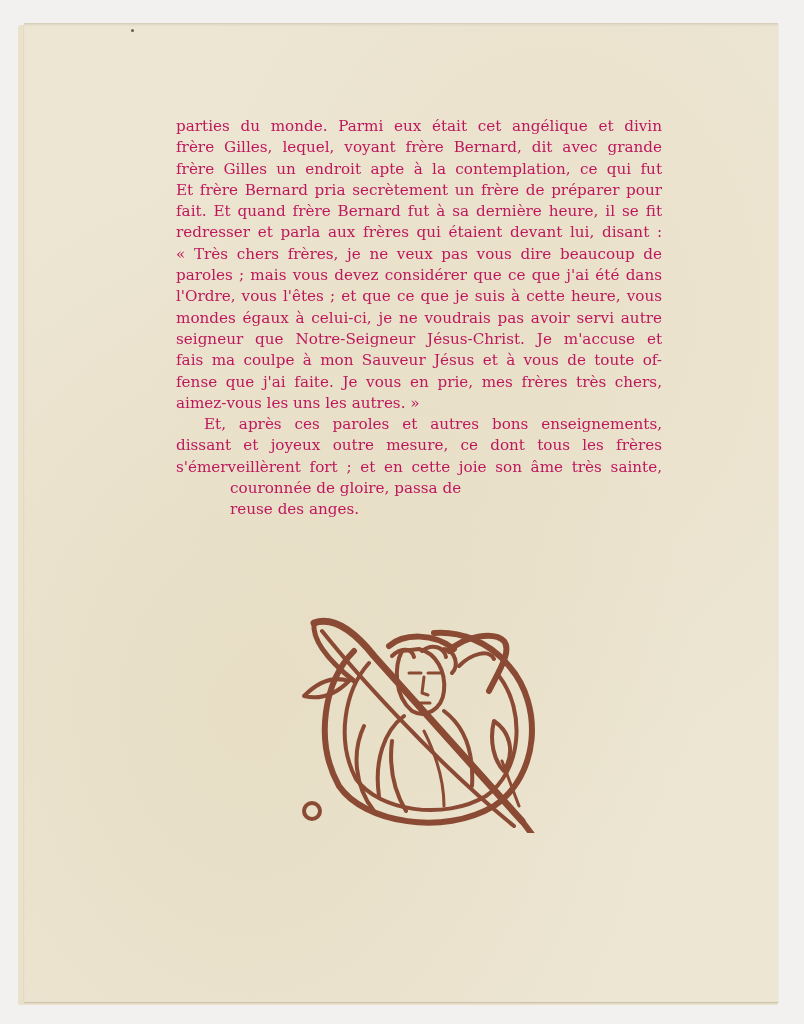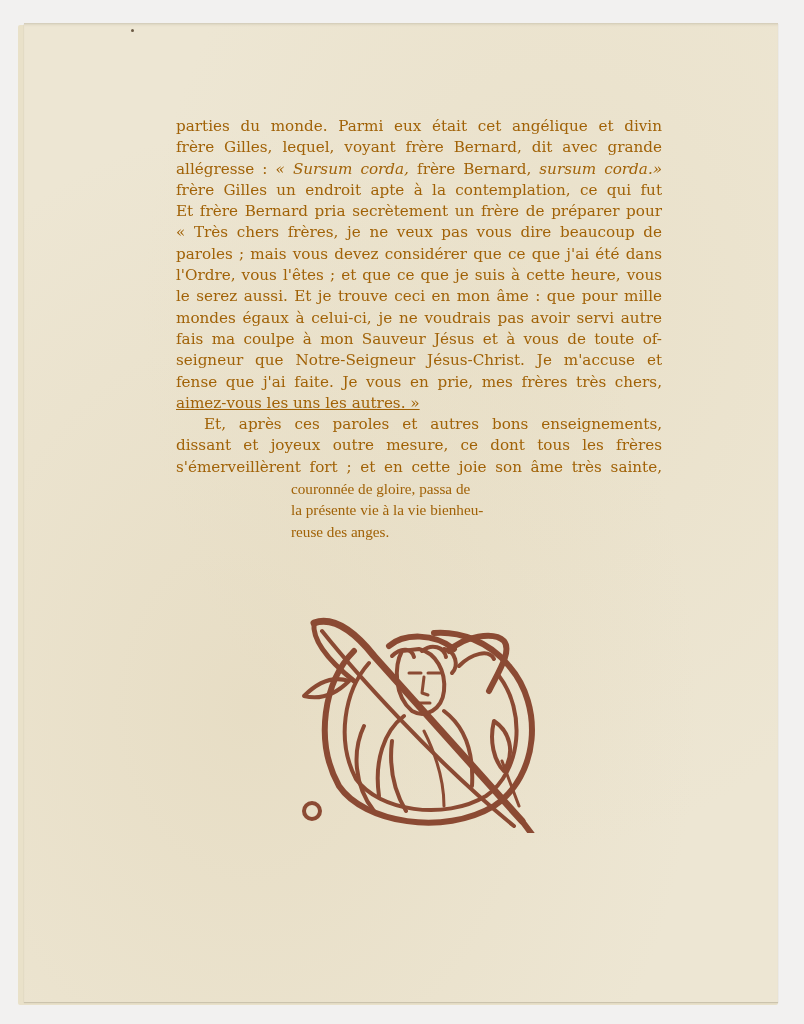--- a/index.html
+++ b/index.html
@@ -36,39 +36,38 @@
     position: absolute;
     left: 107px; top: 6px;
     width: 3px; height: 3px;
     border-radius: 50%;
     background: #6b5a45;
   }
   .text-block {
     position: absolute;
     left: 176px; top: 116px;
     width: 486px;
-    color: #a16207;
+    color: #be185d;
     font-size: 15.2px;
     line-height: 21.3px;
   }
   .line {
     display: block;
     text-align: justify;
     text-align-last: justify;
     white-space: nowrap;
     height: 21.3px;
   }
-  .line.last { text-align-last: left; text-decoration: underline; }
+  .line.last { text-align-last: left; }
   .line.indent { padding-left: 28px; }
   .line.centered-narrow {
     width: 250px;
-    margin-left: 115px;
+    margin-left: 54px;
     text-align: left;
     text-align-last: left;
-    font-family: Liberation Serif, serif;
   }
   .it { font-style: italic; }
   .vignette {
     position: absolute;
     left: 294px; top: 611px;
     width: 250px; height: 222px;
   }
   .vignette svg { width: 100%; height: 100%; display: block; }
 </style>
 </head>
@@ -77,39 +76,38 @@
 <div class="page-stack"></div>
 
 <div class="page">
   <span class="speck"></span>
 </div>
 
 <div class="text-block">
   <div>
     <span class="line">parties du monde. Parmi eux était cet angélique et divin</span>
     <span class="line">frère Gilles, lequel, voyant frère Bernard, dit avec grande</span>
-    <span class="line"><span>allégresse : </span><span class="it">« Sursum corda,</span><span> frère Bernard, </span><span class="it">sursum corda.»</span></span>
     <span class="line">frère Gilles un endroit apte à la contemplation, ce qui fut</span>
     <span class="line">Et frère Bernard pria secrètement un frère de préparer pour</span>
+    <span class="line">fait. Et quand frère Bernard fut à sa dernière heure, il se fit</span>
+    <span class="line">redresser et parla aux frères qui étaient devant lui, disant :</span>
     <span class="line">« Très chers frères, je ne veux pas vous dire beaucoup de</span>
     <span class="line">paroles ; mais vous devez considérer que ce que j'ai été dans</span>
     <span class="line">l'Ordre, vous l'êtes ; et que ce que je suis à cette heure, vous</span>
-    <span class="line">le serez aussi. Et je trouve ceci en mon âme : que pour mille</span>
     <span class="line">mondes égaux à celui-ci, je ne voudrais pas avoir servi autre</span>
+    <span class="line">seigneur que Notre-Seigneur Jésus-Christ. Je m'accuse et</span>
     <span class="line">fais ma coulpe à mon Sauveur Jésus et à vous de toute of-</span>
-    <span class="line">seigneur que Notre-Seigneur Jésus-Christ. Je m'accuse et</span>
     <span class="line">fense que j'ai faite. Je vous en prie, mes frères très chers,</span>
     <span class="line last">aimez-vous les uns les autres. »</span>
   </div>
   <div>
     <span class="line indent">Et, après ces paroles et autres bons enseignements,</span>
     <span class="line">dissant et joyeux outre mesure, ce dont tous les frères</span>
     <span class="line">s'émerveillèrent fort ; et en cette joie son âme très sainte,</span>
     <span class="line centered-narrow">couronnée de gloire, passa de</span>
-    <span class="line centered-narrow">la présente vie à la vie bienheu-</span>
     <span class="line centered-narrow">reuse des anges.</span>
   </div>
 </div>
 
 <div class="vignette">
   <svg viewBox="0 0 250 222" fill="none" stroke="#8b4a33" stroke-linecap="round" stroke-linejoin="round">
 
     <path d="M60 40 C 30 70, 20 130, 45 175 C 70 212, 150 225, 200 195 C 245 165, 250 95, 215 55 C 195 30, 165 20, 140 22" stroke-width="6"></path>
     <path d="M75 52 C 50 80, 42 130, 62 168 C 85 200, 150 210, 192 185 C 228 160, 232 100, 205 65" stroke-width="4"></path>
 

